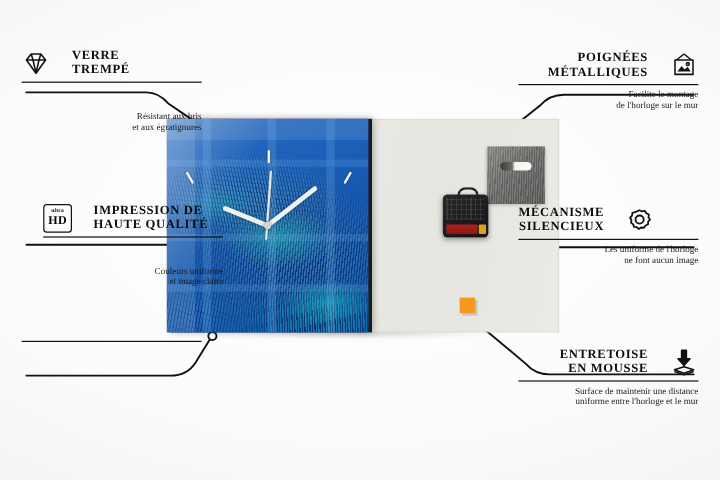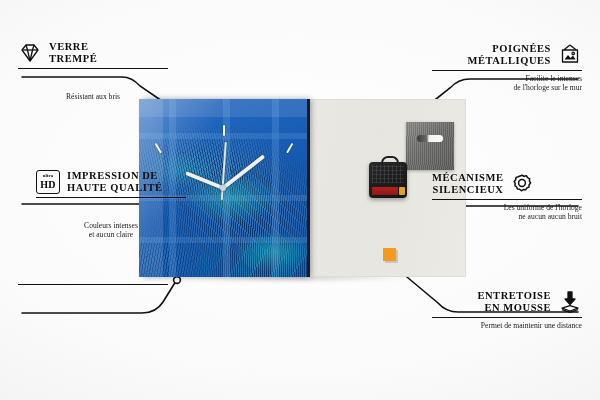--- a/index.html
+++ b/index.html
@@ -12,42 +12,42 @@
     position:relative;width:600px;height:400px;
     background:
       radial-gradient(ellipse 120% 100% at 50% 45%, #ffffff 0%, #fbfbfb 45%, #f2f2f2 78%, #eaeaea 100%);
   }
 
   
   #wires{position:absolute;left:0;top:0;width:600px;height:400px;}
 
   
   .feat{position:absolute;}
-  .feat .row{display:flex;align-items:center;gap:7px;}
+  .feat .row{display:flex;align-items:center;gap:18px;}
   .feat.left .row{justify-content:flex-end;flex-direction:row-reverse;}
   .feat.right .row{justify-content:flex-start;}
   .ttl{
     font-family:"Liberation Serif", serif;
     font-weight:bold;
     font-size:10.5px;
     letter-spacing:.55px;
     color:#0d0d0d;
     line-height:12px;
     text-transform:uppercase;
   }
   .feat.left .ttl{text-align:left;}
   .feat.right .ttl{text-align:right;}
   .rule{height:1px;background:#111;margin:3px 0 2.5px 0;}
   .desc{
     font-family:"Liberation Serif", serif;
     font-size:7.6px;
     line-height:9.4px;
     color:#1b1b1b;
   }
-  .feat.left .desc{text-align:center;margin-top:23px;}
+  .feat.left .desc{text-align:right;margin-top:23px;}
   .feat.right .desc{text-align:right;}
   .ico{width:24px;height:24px;flex:0 0 24px;display:block;}
 
   
   #product{position:absolute;left:139px;top:99px;width:327px;height:178px;}
   #shadow{
     position:absolute;left:145px;top:272px;width:318px;height:12px;
     background:radial-gradient(ellipse 50% 50% at 50% 40%, rgba(120,120,120,.45), rgba(150,150,150,0) 72%);
     filter:blur(2px);
   }
@@ -240,38 +240,39 @@
           <path d="M4 9 L8 4 H16 L20 9 L12 20 Z"></path>
           <path d="M4 9 H20"></path>
             <path d="M8 4 L9.5 9 L12 20"></path>
             <path d="M16 4 L14.5 9 L12 20"></path>
         </g>
       </svg>
     </div>
     <div class="rule"></div>
     <div class="desc">
       <div>Résistant aux bris</div>
+      <div>et aux égratignures</div>
     </div>
   </div>
 
   <div class="feat left" style="left:36px;top:170px;width:150px;">
     <div class="row">
       <div class="ttl">
         <div>IMPRESSION DE</div>
         <div>HAUTE QUALITÉ</div>
       </div>
       <div class="ico" style="border:1.3px solid #111;border-radius:3px;box-sizing:border-box;display:flex;flex-direction:column;align-items:center;justify-content:center;line-height:1;">
         <span style="font-size:4.6px;font-weight:bold;letter-spacing:.2px;">ultra</span>
         <span style="font-size:10px;font-weight:bold;letter-spacing:.3px;margin-top:.5px;">HD</span>
       </div>
     </div>
     <div class="rule"></div>
     <div class="desc">
-      <div>Couleurs intenses</div>
-      <div>et aucun claire</div>
+      <div>Couleurs uniforme</div>
+      <div>et image claire</div>
     </div>
   </div>
 
   <div class="feat left" style="left:18px;top:281px;width:150px;">
     <div class="rule"></div>
   </div>
 
   <div class="feat right" style="left:432px;top:43px;width:150px;">
     <div class="row" style="justify-content:flex-end;">
       <div class="ttl">
@@ -283,58 +284,59 @@
           <rect x="4.5" y="7" width="15" height="12"></rect>
           <path d="M12 2 L6 6.8"></path>
             <path d="M12 2 L18 6.8"></path>
           <path d="M6.5 16.5 L10 12 L12.6 15 L15 12.6 L17.6 16.5 Z" fill="#111" stroke="none"></path>
           <circle cx="15.2" cy="10.4" r="1.2"></circle>
         </g>
       </svg>
     </div>
     <div class="rule"></div>
     <div class="desc">
-      <div>Facilite le intenses</div>
+      <div>Facilite le montage</div>
       <div>de l'horloge sur le mur</div>
     </div>
   </div>
 
   <div class="feat right" style="left:432px;top:172px;width:150px;">
     <div class="row" style="">
       <div class="ttl">
         <div>MÉCANISME</div>
         <div>SILENCIEUX</div>
       </div>
       <svg class="ico" viewBox="0 0 24 24">
         <g fill="none" stroke="#111" stroke-width="1.5" stroke-linejoin="round">
           <path d="M12 3.2 L14.1 4.2 L16.4 3.7 L17.6 5.7 L19.7 6.8 L19.4 9.1 L20.6 11 L19.1 12.8 L19 15.1 L16.9 15.9 L15.6 17.8 L13.3 17.6 L11.4 18.8 L9.7 17.3 L7.4 17.1 L6.7 15 L4.9 13.6 L5.2 11.3 L4.1 9.4 L5.7 7.7 L6 5.4 L8.2 4.7 Z"></path>
           <circle cx="12" cy="11" r="3.4"></circle>
         </g>
       </svg>
     </div>
     <div class="rule"></div>
     <div class="desc">
       <div>Les uniforme de l'horloge</div>
-      <div>ne aucun aucun bruit</div>
+      <div>ne font aucun image</div>
     </div>
   </div>
 
   <div class="feat right" style="left:432px;top:290px;width:150px;">
     <div class="row" style="justify-content:flex-end;">
       <div class="ttl">
         <div>ENTRETOISE</div>
         <div>EN MOUSSE</div>
       </div>
       <svg class="ico" viewBox="0 0 24 24">
         <g fill="none" stroke="#111" stroke-width="1.3" stroke-linejoin="round">
           <path d="M10 2 H14 V9 H17 L12 14.5 L7 9 H10 Z" fill="#111"></path>
           <path d="M12 15.6 L20 18.2 L12 21 L4 18.2 Z"></path>
           <path d="M4 19.6 L12 22.4 L20 19.6"></path>
         </g>
       </svg>
     </div>
     <div class="rule"></div>
     <div class="desc">
-      <div>Permet de maintenir une distance</div>
+      <div>Surface de maintenir une distance</div>
+      <div>uniforme entre l'horloge et le mur</div>
     </div>
   </div>
 
 </div>
 
 </body></html>

